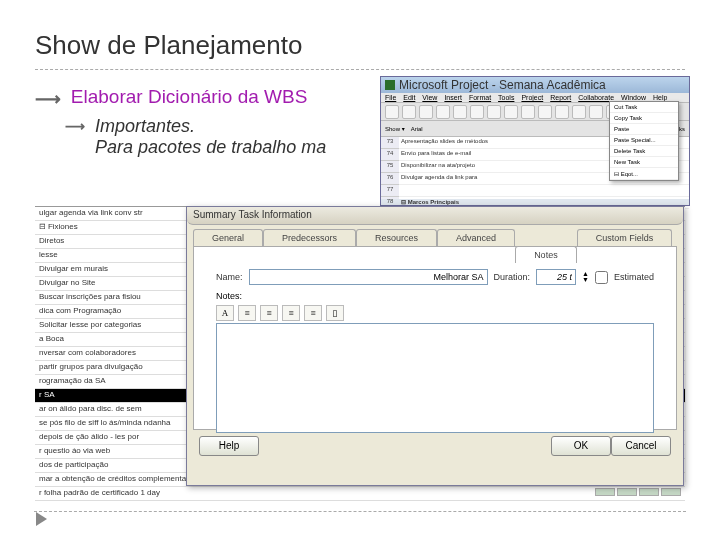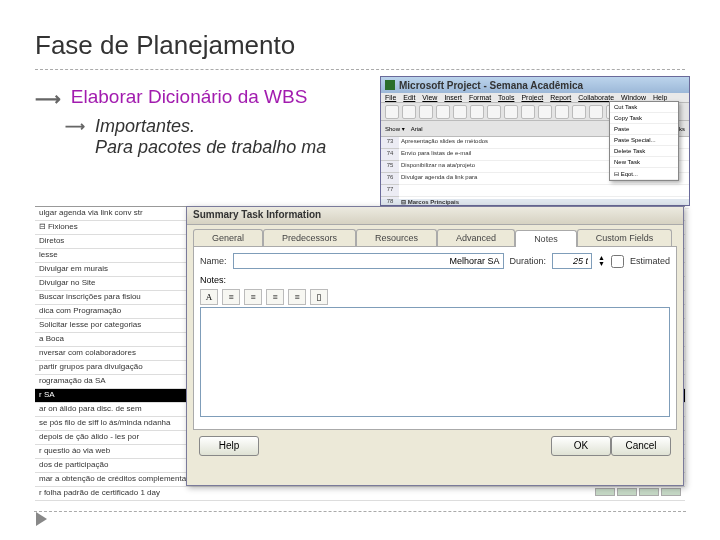--- a/index.html
+++ b/index.html
@@ -61,22 +61,22 @@
       font-size: 8px;
     }
     .pw-title {
       background: linear-gradient(#bcd4ec,#9cb8d8);
       height: 16px;
       display: flex;
       align-items: center;
       padding: 0 4px;
       gap: 4px;
       color: #333;
-      font-weight: bold;
-      font-size: 10px;
+      font-weight: normal;
+      font-size: 12px;
     }
     .pw-icon {
       width: 10px; height: 10px;
       background: #2a6e2a;
       display: inline-block;
     }
     .pw-menu {
       background: #e9e9e9;
       padding: 1px 4px;
       display: flex;
@@ -196,51 +196,52 @@
       background: #ece9d8;
       border: 1px solid #7a7a9a;
       box-shadow: 2px 2px 6px rgba(0,0,0,0.3);
       font-size: 10px;
       z-index: 10;
     }
     .dlg-title {
       background: linear-gradient(#eceae0,#d6d2c2);
       height: 18px;
       padding: 2px 6px;
-      font-weight: bold;
+      font-weight: normal;
       font-size: 10px;
       color: #333;
       border-bottom: 1px solid #aaa;
+      border-radius: 6px;
     }
     .dlg-tabs {
       display: flex;
       background: #ece9d8;
       padding: 4px 6px 0 6px;
     }
     .dlg-tab {
       padding: 3px 18px;
       background: #ece9d8;
       border: 1px solid #aaa;
       border-bottom: none;
       border-radius: 3px 3px 0 0;
       margin-right: 0;
       font-size: 9px;
       color: #444;
     }
     .dlg-tab.active {
       background: #fff;
       position: relative;
-      top: 1px;
+      top: 17px;
     }
     .dlg-body {
       background: #fff;
       margin: 0 6px;
       border: 1px solid #aaa;
       height: 184px;
-      padding: 6px;
+      padding: 22px;
     }
     .dlg-field-row {
       display: flex;
       align-items: center;
       gap: 6px;
       margin-bottom: 6px;
       font-size: 9px;
     }
     .dlg-field-row label { color: #333; }
     .dlg-input {
@@ -314,21 +315,21 @@
       height: 262px;
       background: repeating-linear-gradient(90deg,#f6f6f6,#f6f6f6 16px,#eee 16px,#eee 17px);
       z-index: -1;
     }
   </style>
 </head>
 <body>
 
 <div class="slide">
 
-  <div class="title">Fase de Planejamento</div>
+  <div class="title">Show de Planejamento</div>
   <div class="dashed-line"></div>
 
   <div class="bullet-block">
     <div class="bullet-icon">⟶</div>
     <div class="bullet-text">Elaborar Dicionário da WBS</div>
   </div>
   <div class="sub-bullet-block">
     <div class="bullet-icon" style="font-size:14px;">⟶</div>
     <div>
       <div class="sub-bullet-text">Importantes.</div>

